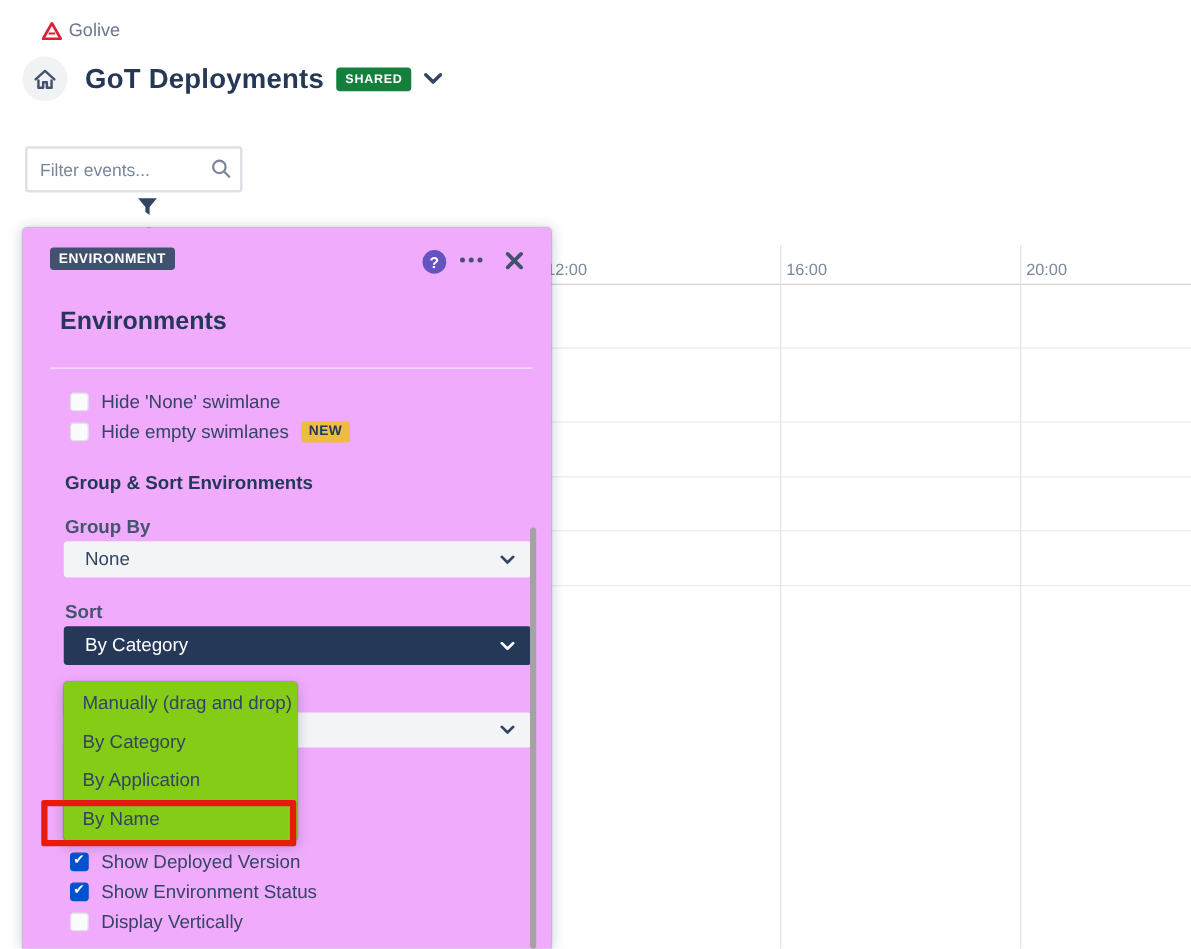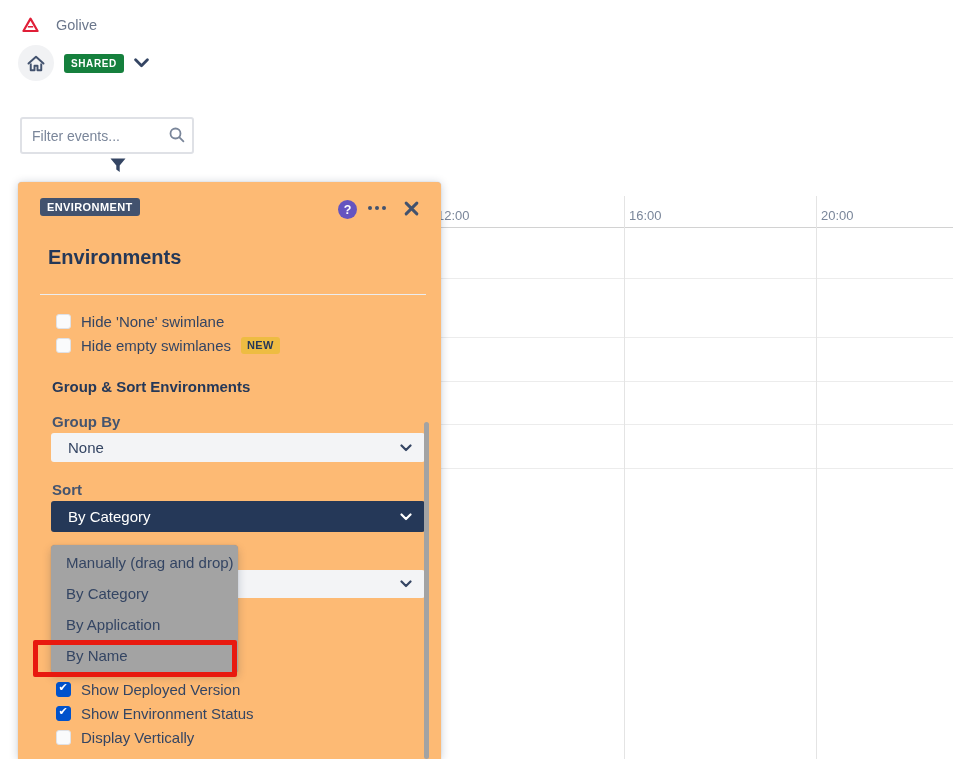--- a/index.html
+++ b/index.html
@@ -1,21 +1,21 @@
 <!DOCTYPE html>
 <html><head>
 <meta charset="utf-8">
 <style>
   * { box-sizing: border-box; margin: 0; padding: 0; }
   html, body { width: 953px; height: 759px; background: #fff; }
   body { font-family: "Liberation Sans", sans-serif; color: #344563; }
   #app { position: relative; width: 953px; height: 759px; overflow: hidden; background: #fff; }
 
   
-  .brand-row { position: absolute; left: 22px; top: 17px; display: flex; align-items: center; gap: 17px; }
+  .brand-row { position: absolute; left: 33px; top: 17px; display: flex; align-items: center; gap: 5px; }
   .brand-name { font-size: 14.5px; color: #6b778c; }
 
   
   .title-row { position: absolute; left: 18px; top: 45px; display: flex; align-items: center; }
   .home-circle { width: 36px; height: 36px; border-radius: 50%; background: #f1f2f4; display: flex; align-items: center; justify-content: center; cursor: pointer; }
   .page-title { margin-left: 14px; font-size: 22px; font-weight: 700; color: #253858; letter-spacing: 0.2px; }
   .shared-badge { margin-left: 10px; background: #15803d; color: #fff; font-size: 10px; font-weight: 700; letter-spacing: 0.6px; padding: 4px 7px; border-radius: 3px; }
   .title-chevron { margin-left: 10px; cursor: pointer; display: flex; }
 
   
@@ -29,21 +29,21 @@
   .icon-btn.refresh { margin-left: 24px; }
 
   
   .timeline { position: absolute; left: 0; top: 0; width: 953px; height: 759px; z-index: 0; }
   .time-label { position: absolute; top: 208px; font-size: 13px; color: #7a869a; }
   .vline { position: absolute; top: 196px; width: 1px; height: 563px; background: #e4e4e4; }
   .hline { position: absolute; left: 420px; right: 0; height: 1px; background: #ececec; }
   .hline.header { background: #d2d2d2; }
 
   
-  .panel { position: absolute; left: 18px; top: 182px; width: 423px; height: 577px; background: #fdba74; border-radius: 4px 4px 0 0; box-shadow: 0 1px 10px rgba(9,30,66,0.22), 0 0 1px rgba(9,30,66,0.25); z-index: 10; }
+  .panel { position: absolute; left: 18px; top: 182px; width: 423px; height: 577px; background: #f0abfc; border-radius: 4px 4px 0 0; box-shadow: 0 1px 10px rgba(9,30,66,0.22), 0 0 1px rgba(9,30,66,0.25); z-index: 10; }
   .type-badge { position: absolute; left: 22px; top: 16px; background: #42526e; color: #fff; font-size: 11px; font-weight: 700; letter-spacing: 0.4px; padding: 3px 7px; border-radius: 3px; }
   .help-circle { position: absolute; left: 320px; top: 18px; width: 19px; height: 19px; border-radius: 50%; background: #6554c0; color: #fff; font-size: 12.5px; font-weight: 700; display: flex; align-items: center; justify-content: center; cursor: pointer; }
   .ellipsis-btn { position: absolute; left: 350px; top: 24px; display: flex; gap: 3px; cursor: pointer; }
   .ellipsis-btn i { width: 4px; height: 4px; border-radius: 50%; background: #42526e; }
   .close-btn { position: absolute; left: 384px; top: 17px; cursor: pointer; display: flex; padding: 2px; }
   .panel-title { position: absolute; left: 30px; top: 64px; font-size: 20px; font-weight: 700; color: #253858; }
   .panel-divider { position: absolute; left: 22px; top: 112px; width: 386px; height: 1px; background: #ebedf0; }
 
   .cbrow { position: absolute; left: 38px; display: flex; align-items: center; gap: 10px; height: 20px; cursor: pointer; }
   .cb { width: 15px; height: 15px; border-radius: 3px; border: 1.5px solid #dfe1e6; background: #fafbfc; flex: 0 0 auto; position: relative; }
@@ -56,21 +56,21 @@
   .field-label { position: absolute; left: 34px; font-size: 15px; font-weight: 700; color: #44546f; }
   .select { position: absolute; left: 33px; width: 374px; border-radius: 3px; background: #f3f4f6; display: flex; align-items: center; cursor: pointer; }
   .select .sel-text { font-size: 15px; color: #344563; padding-left: 17px; }
   .select .sel-chevron { position: absolute; right: 13px; top: 50%; transform: translateY(-50%); display: flex; }
   .select.dark { background: #253858; }
   .select.dark .sel-text { color: #fff; }
 
   .panel-scrollbar { position: absolute; left: 406px; top: 240px; width: 5px; height: 337px; background: #a3a3a3; border-radius: 3px; cursor: pointer; }
 
   
-  .sort-menu { position: absolute; left: 51px; top: 545px; width: 187px; height: 128px; background: #a3a3a3; border-radius: 4px; box-shadow: 0 4px 10px rgba(9,30,66,0.22), 0 0 1px rgba(9,30,66,0.3); z-index: 20; padding-top: 2px; }
+  .sort-menu { position: absolute; left: 51px; top: 545px; width: 187px; height: 128px; background: #84cc16; border-radius: 4px; box-shadow: 0 4px 10px rgba(9,30,66,0.22), 0 0 1px rgba(9,30,66,0.3); z-index: 20; padding-top: 2px; }
   .menu-item { height: 31px; line-height: 31px; padding-left: 15px; font-size: 15px; color: #344563; cursor: pointer; white-space: nowrap; }
 
   
   .highlight-box { position: absolute; left: 33px; top: 640px; width: 204px; height: 37px; border: 5px solid #e8190f; border-radius: 2px; z-index: 40; pointer-events: none; }
 
   svg { display: block; }
 </style>
 </head>
 <body>
 
@@ -103,20 +103,21 @@
 
   <div class="title-row">
     <div class="home-circle">
       <span>
         <svg width="18" height="17" viewBox="0 0 24 22">
           <path d="M2 11 L12 2 L22 11" fill="none" stroke="#42526e" stroke-width="2.6" stroke-linecap="round" stroke-linejoin="round"></path>
           <path d="M5 11 V20 H10 V14 H14 V20 H19 V11" fill="none" stroke="#42526e" stroke-width="2.6" stroke-linejoin="round"></path>
         </svg>
       </span>
     </div>
+    <span class="page-title">GoT Deployments</span>
     <span class="shared-badge">SHARED</span>
     <span class="title-chevron">
       <svg width="15" height="10" viewBox="0 0 14 9">
           <path d="M1.5 1.5 L7 7 L12.5 1.5" fill="none" stroke="#344563" stroke-width="2.6" stroke-linecap="round" stroke-linejoin="round"></path>
         </svg>
     </span>
   </div>
 
   <div class="toolbar">
     <div class="filter-wrap">

